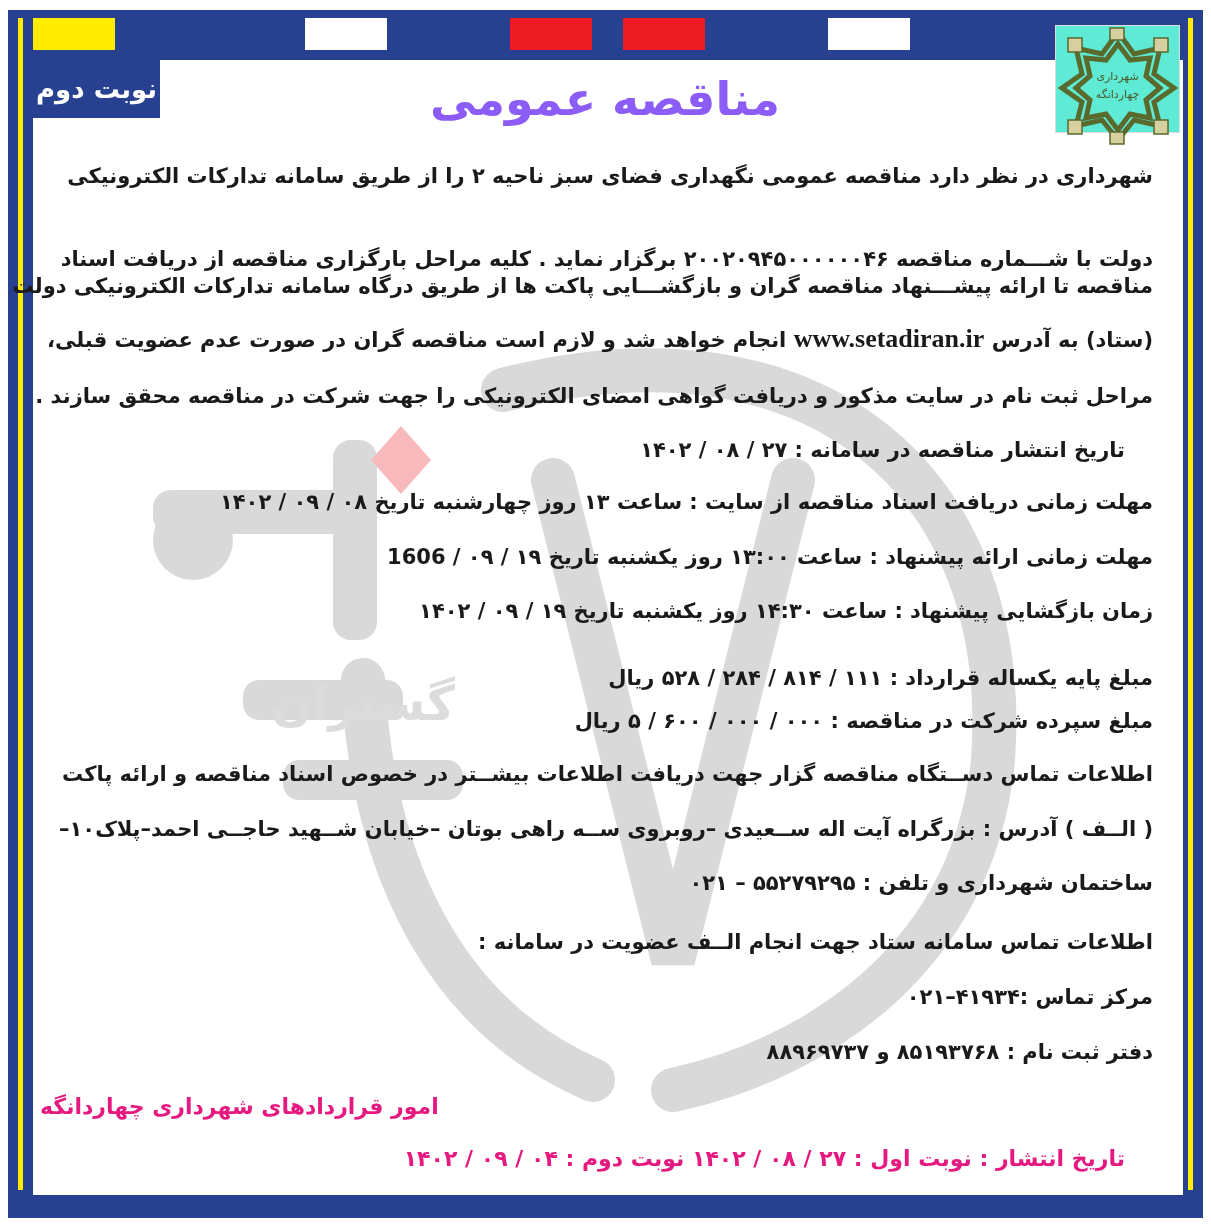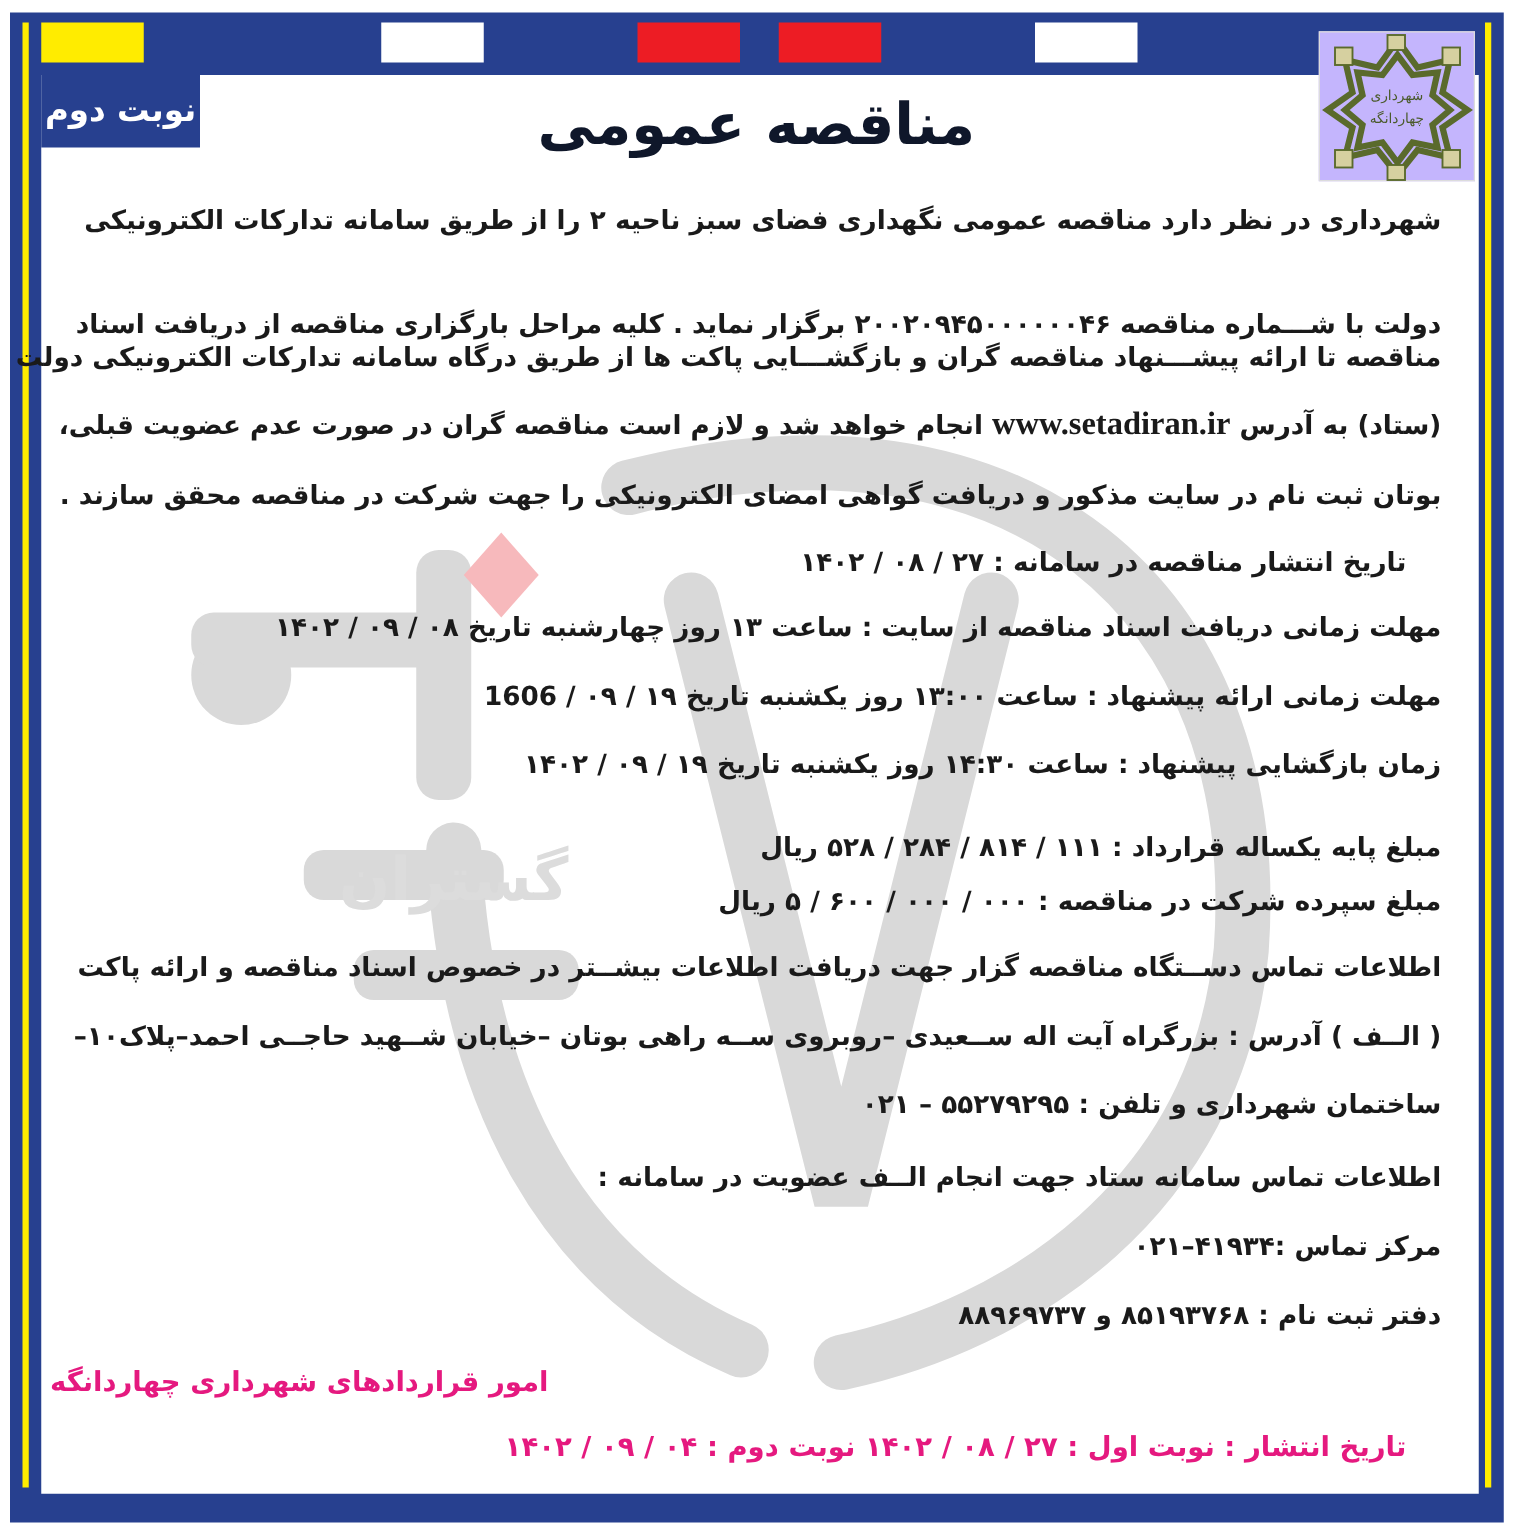--- a/index.html
+++ b/index.html
@@ -23,32 +23,32 @@
 
   .sq { position: absolute; top: 18px; height: 32px; }
 
   .badge {
     position: absolute; left: 33px; top: 60px; width: 127px; height: 58px;
     background: #27408f; color: #ffffff; font-weight: bold; font-size: 26px;
     display: flex; align-items: center; justify-content: center; direction: rtl; text-align: right;
   }
 
   .logo {
-    position: absolute; left: 1055px; top: 25px; width: 125px; height: 120px;
-    background: #c4b5fd; border: 1px solid #dcdcdc;
+    position: absolute; left: 1055px; top: 25px; width: 125px; height: 108px;
+    background: #5eead4; border: 1px solid #dcdcdc;
   }
   .logo svg { position: absolute; left: 0; top: 0; }
   .logo-text {
     position: absolute; left: 0; width: 100%; text-align: center;
     font-size: 11px; color: #4a5a2a; direction: rtl;
   }
 
   .title {
     position: absolute; left: 380px; top: 72px; width: 450px; text-align: center;
-    direction: rtl; color: #0f172a; font-weight: bold; font-size: 46px;
+    direction: rtl; color: #8b5cf6; font-weight: bold; font-size: 46px;
     font-family: "DejaVu Sans", sans-serif;
   }
 
   .watermark { position: absolute; left: 0; top: 0; pointer-events: none; }
 
   .body-text {
     position: absolute; right: 58px; direction: rtl; text-align: right;
     color: #1a1a1a; font-weight: bold; font-size: 21px;
     font-family: "DejaVu Sans", sans-serif; white-space: nowrap;
   }
@@ -119,21 +119,21 @@
 <div class="title">مناقصه عمومی</div>
 
 <div class="body-text" style="top:164px;">شهرداری در نظر دارد مناقصه عمومی نگهداری فضای سبز ناحیه ۲ را از طریق سامانه تدارکات الکترونیکی</div>
 <div class="body-text" style="top:219px;margin-top:28px;">دولت با شـــماره مناقصه ۲۰۰۲۰۹۴۵۰۰۰۰۰۰۴۶ برگزار نماید . کلیه مراحل بارگزاری مناقصه از دریافت اسناد</div>
 <div class="body-text" style="top:274px;">مناقصه تا ارائه پیشـــنهاد مناقصه گران و بازگشـــایی پاکت ها از طریق درگاه سامانه تدارکات الکترونیکی دولت</div>
 <div class="body-text" style="top:324px;">
   <span>(ستاد) به آدرس</span>
   <span class="url" style="direction:ltr;unicode-bidi:embed;">www.setadiran.ir</span>
   <span>انجام خواهد شد و لازم است مناقصه گران در صورت عدم عضویت قبلی،</span>
 </div>
-<div class="body-text" style="top:384px;">بوتان ثبت نام در سایت مذکور و دریافت گواهی امضای الکترونیکی را جهت شرکت در مناقصه محقق سازند .</div>
+<div class="body-text" style="top:384px;">مراحل ثبت نام در سایت مذکور و دریافت گواهی امضای الکترونیکی را جهت شرکت در مناقصه محقق سازند .</div>
 
 <div class="body-text" style="top:438px; right:86px;">تاریخ انتشار مناقصه در سامانه : ۲۷ / ۰۸ / ۱۴۰۲</div>
 <div class="body-text" style="top:490px;">مهلت زمانی دریافت اسناد مناقصه از سایت : ساعت  ۱۳ روز چهارشنبه تاریخ ۰۸ / ۰۹ / ۱۴۰۲</div>
 <div class="body-text" style="top:545px;">مهلت زمانی ارائه پیشنهاد : ساعت ۱۳:۰۰ روز یکشنبه تاریخ ۱۹ / ۰۹ / 1606</div>
 <div class="body-text" style="top:599px;">زمان بازگشایی پیشنهاد : ساعت ۱۴:۳۰ روز یکشنبه تاریخ ۱۹ / ۰۹ / ۱۴۰۲</div>
 <div class="body-text" style="top:666px;text-align:right;">مبلغ پایه یکساله قرارداد :  ۱۱۱ / ۸۱۴ / ۲۸۴ / ۵۲۸ ریال</div>
 <div class="body-text" style="top:709px;">مبلغ سپرده شرکت در مناقصه : ۰۰۰ / ۰۰۰ / ۶۰۰ / ۵ ریال</div>
 
 <div class="body-text" style="top:762px;">اطلاعات تماس دســتگاه مناقصه گزار جهت دریافت اطلاعات بیشــتر در خصوص اسناد مناقصه و ارائه پاکت</div>
 <div class="body-text" style="top:817px;">( الــف ) آدرس : بزرگراه آیت اله ســعیدی –روبروی ســه راهی بوتان –خیابان شــهید حاجــی احمد–پلاک۱۰–</div>

